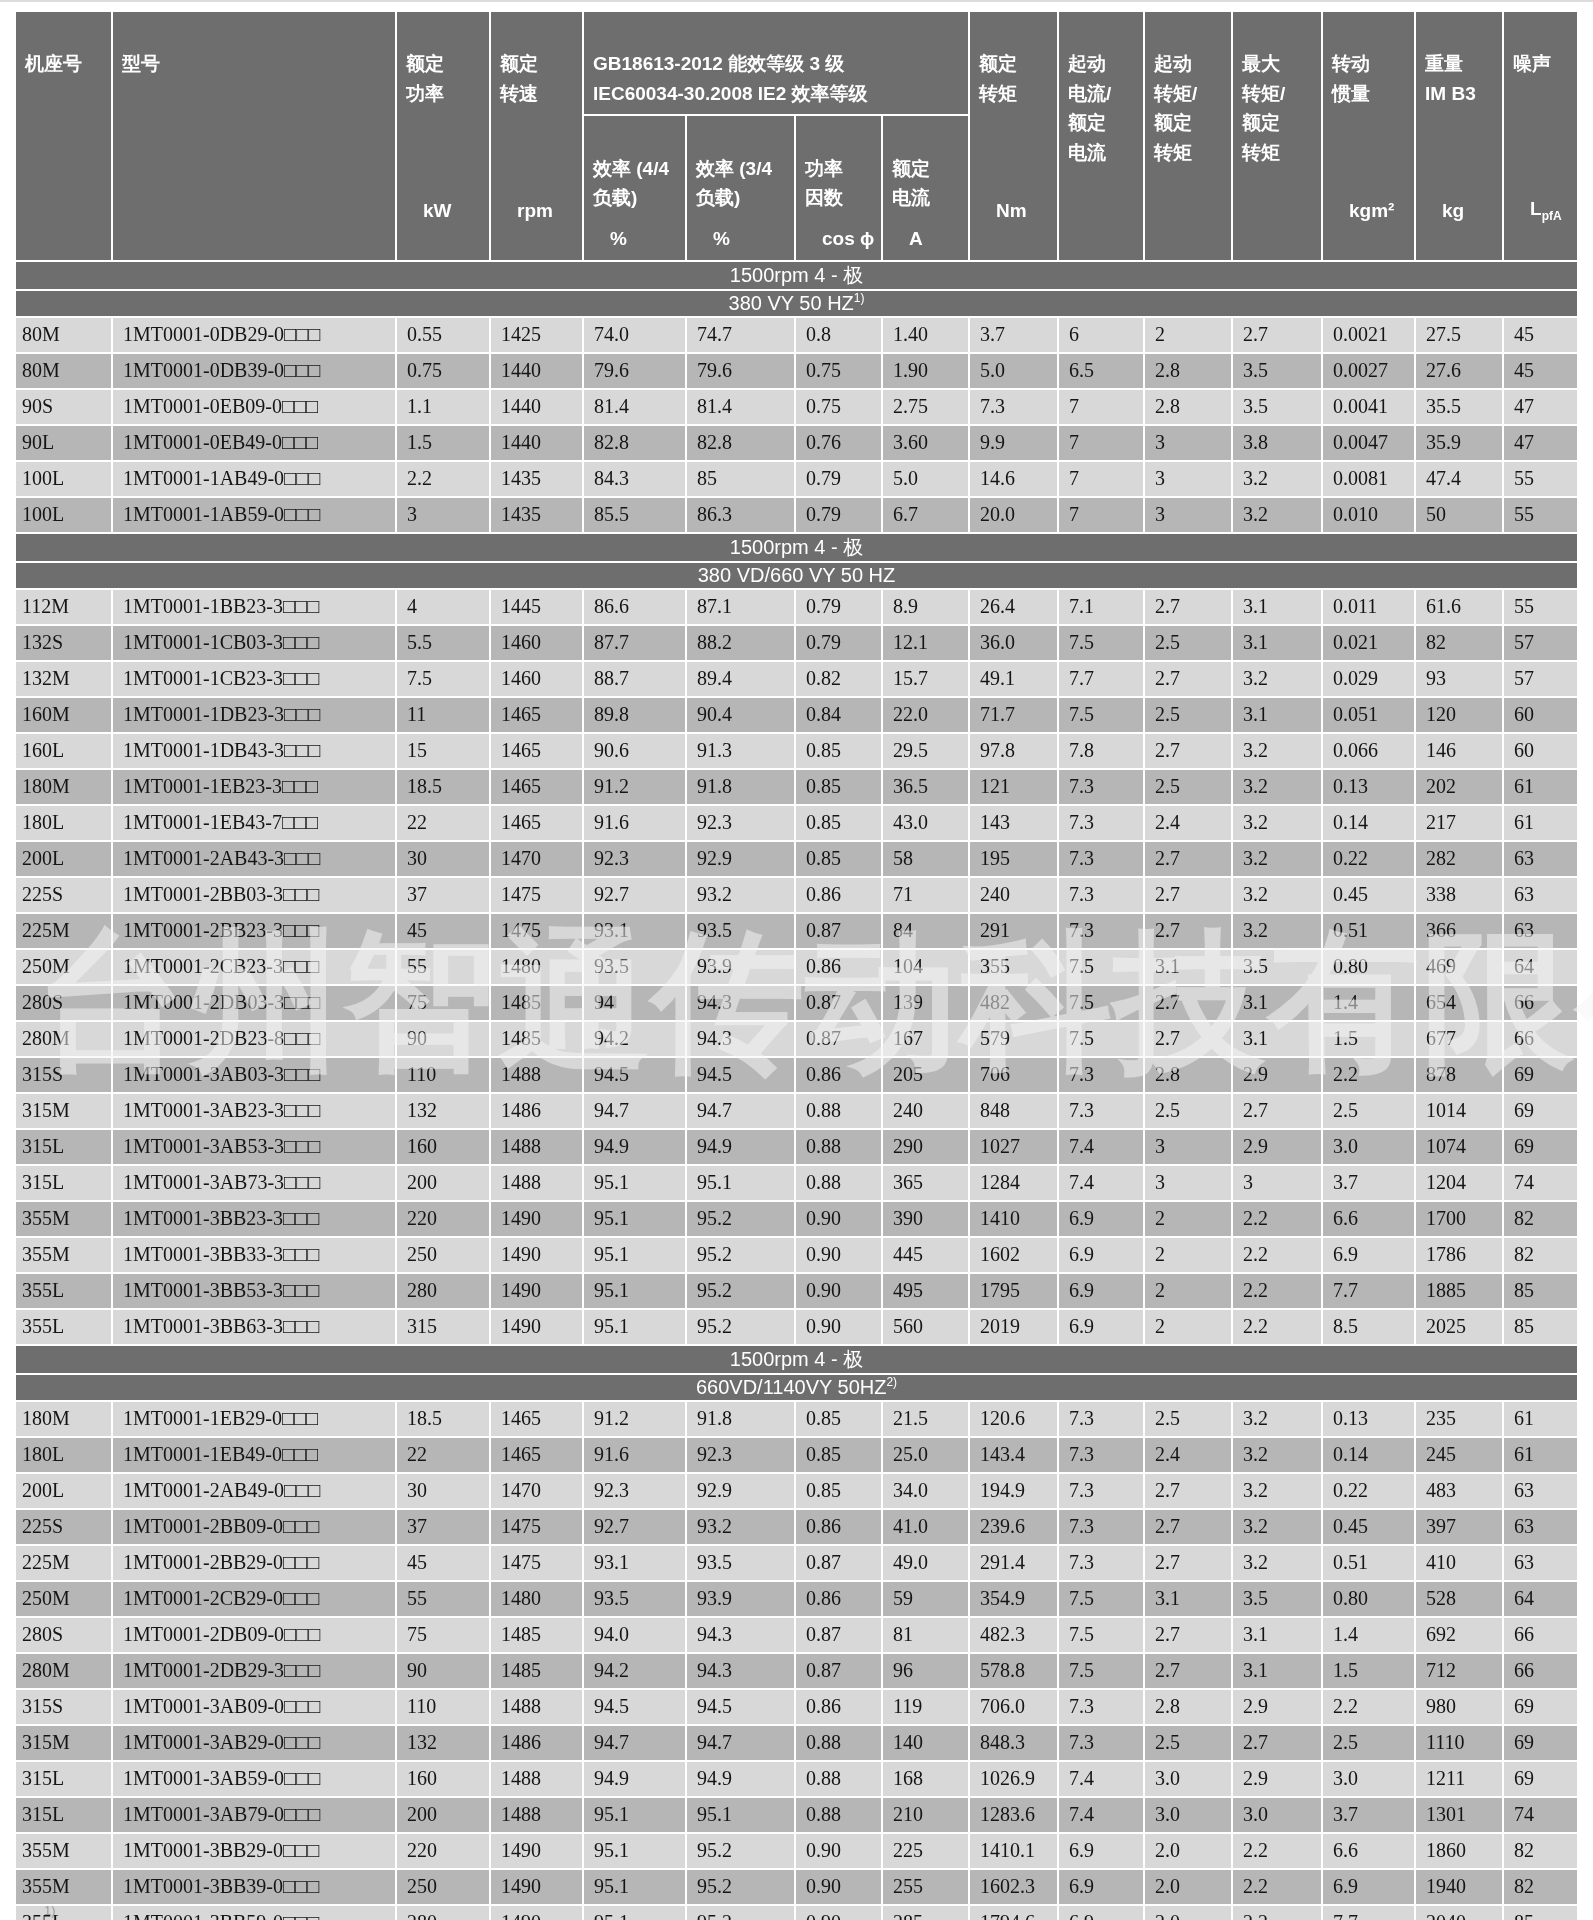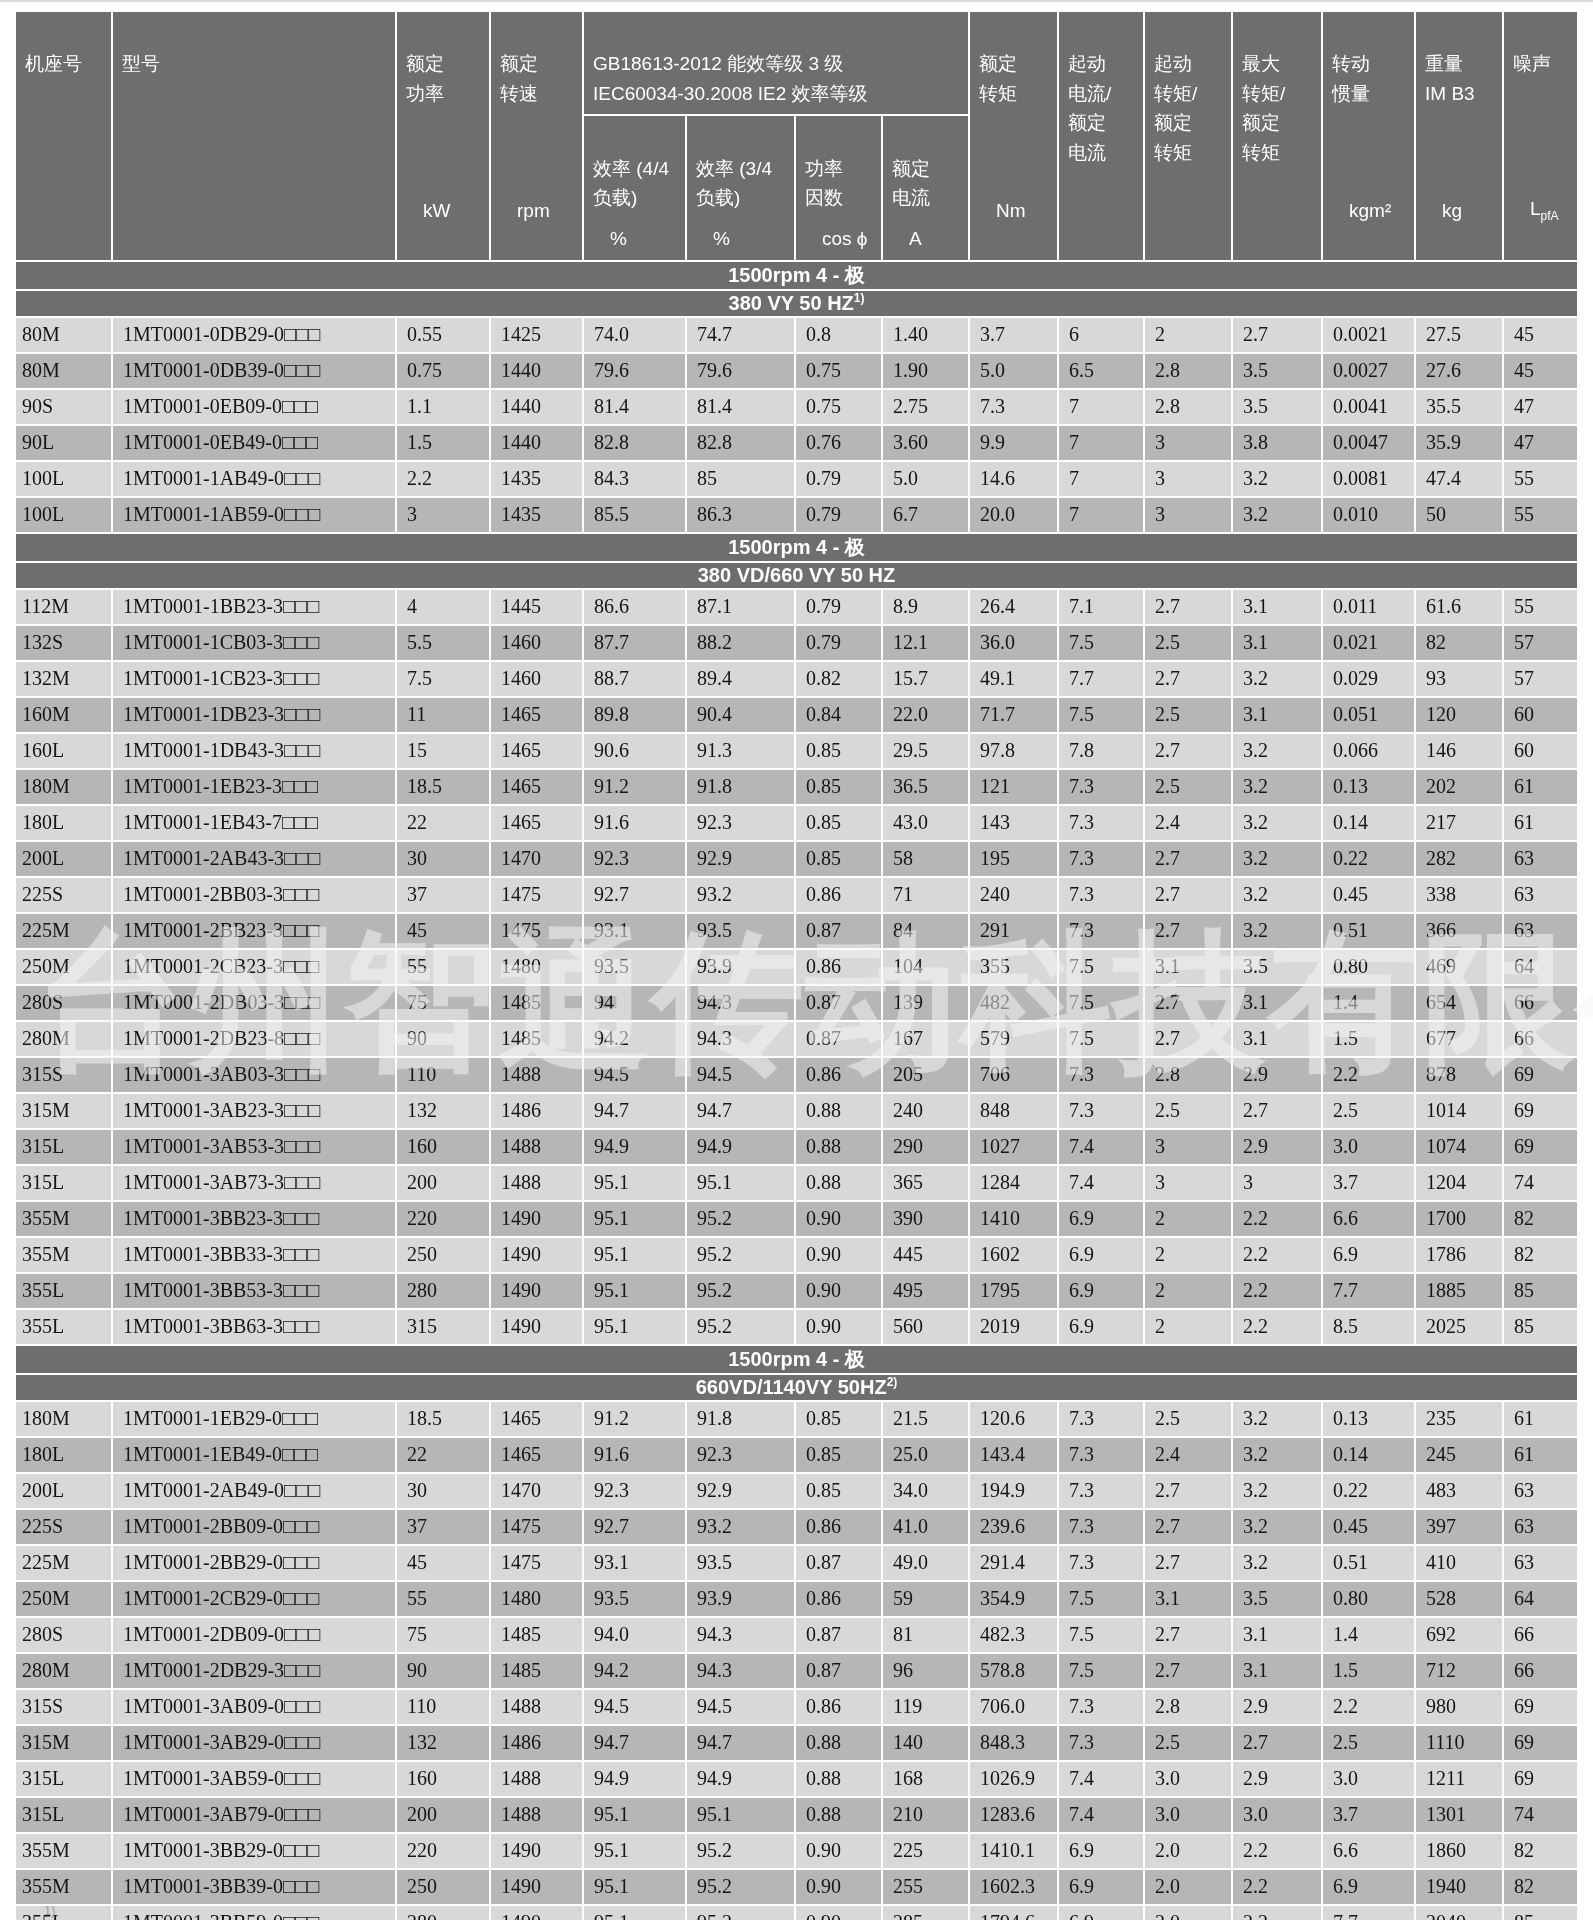--- a/index.html
+++ b/index.html
@@ -1,39 +1,39 @@
 <!DOCTYPE html>
 <html><head>
 <meta charset="utf-8">
 <style>
   html,body{margin:0;padding:0;background:#ffffff;}
   body{width:1593px;height:1920px;position:relative;overflow:hidden;
        font-family:"Liberation Sans",sans-serif;}
   .top-edge{position:absolute;top:0;left:0;width:100%;height:2px;background:#dcdcdc;}
   .spec-table{position:absolute;top:10px;left:14px;width:1565px;
       border-collapse:separate;border-spacing:2px;table-layout:fixed;}
-  thead th{background:#6e6e6e;color:#ffffff;font-weight:normal;
+  thead th{background:#6e6e6e;color:#ffffff;font-weight:bold;
       font-size:19px;text-align:left;vertical-align:top;padding:8px 4px 6px 9px;
       white-space:pre-line;line-height:1.55;}
   thead tr.h1{height:72px;}
   thead tr.h2{height:114px;}
   .hwrap{display:flex;flex-direction:column;justify-content:space-between;}
   .hwrap.tall{height:176px;}
   .hwrap.short{height:100px;}
   .hlabel{white-space:pre-line;}
   .hunit{white-space:nowrap;margin-left:17px;}
   sub{font-size:12px;text-align:center;}
   sup{font-size:12px;}
   tbody td{font-family:"Liberation Serif",serif;font-size:20px;color:#151515;
       padding:0 4px 0 10px;vertical-align:middle;overflow:hidden;white-space:nowrap;}
   tbody tr{height:34px;}
   tbody tr.light td{background:#d8d8d8;}
   tbody tr.dark td{background:#b6b6b6;}
   tbody td.framecol{padding-left:6px;}
-  tr.band{height:25px;font-weight:bold;}
+  tr.band{height:25px;}
   tr.band td{background:#6e6e6e;color:#ffffff;text-align:center;
       font-family:"Liberation Sans",sans-serif;font-size:20px;padding:0;}
   .watermark{position:absolute;top:918px;left:36px;width:1560px;
       font-size:152px;font-weight:bold;line-height:1.1;letter-spacing:2px;
       color:rgba(246,246,246,0.52);white-space:nowrap;pointer-events:none;z-index:5;}
   .footnote{position:absolute;left:44px;top:1903px;font-size:13px;color:#9a9a9a;}
 </style>
 </head>
 <body>
 

